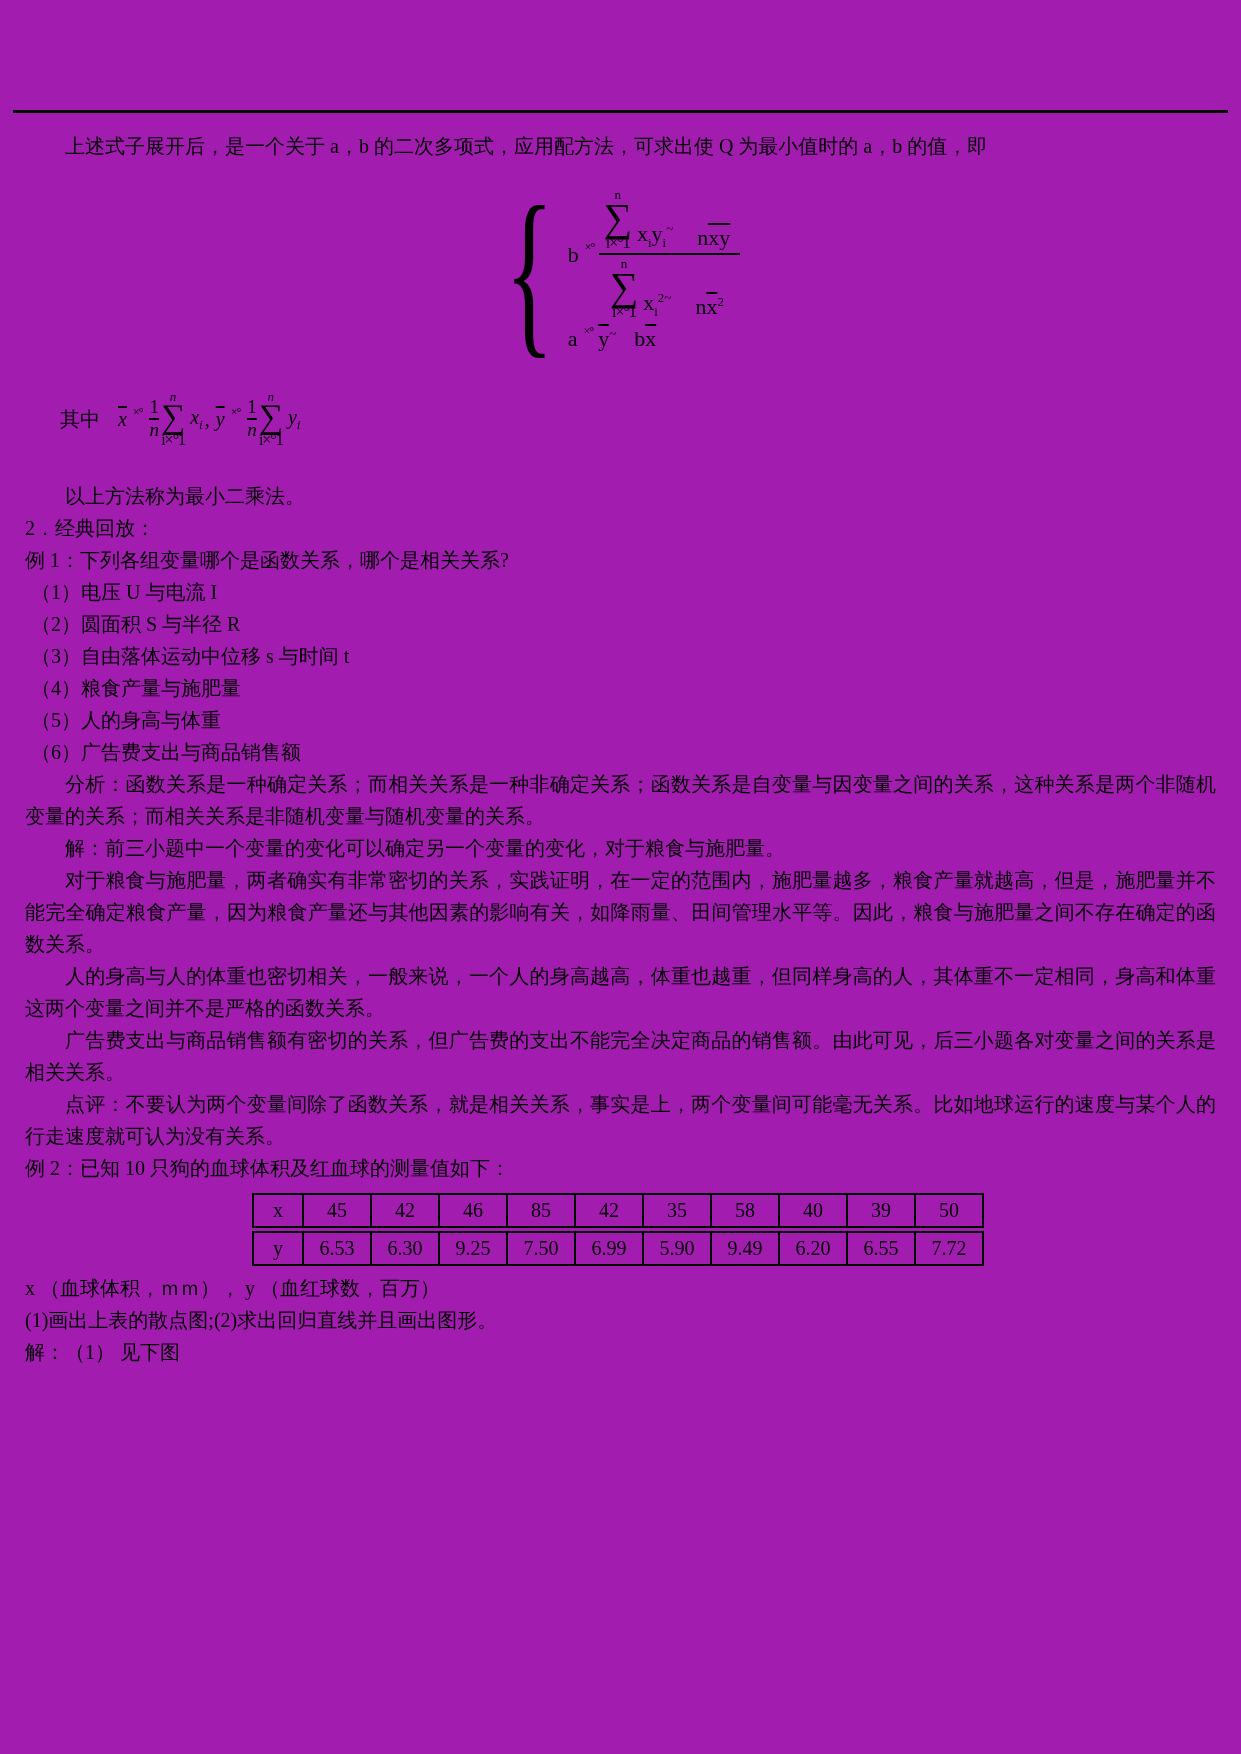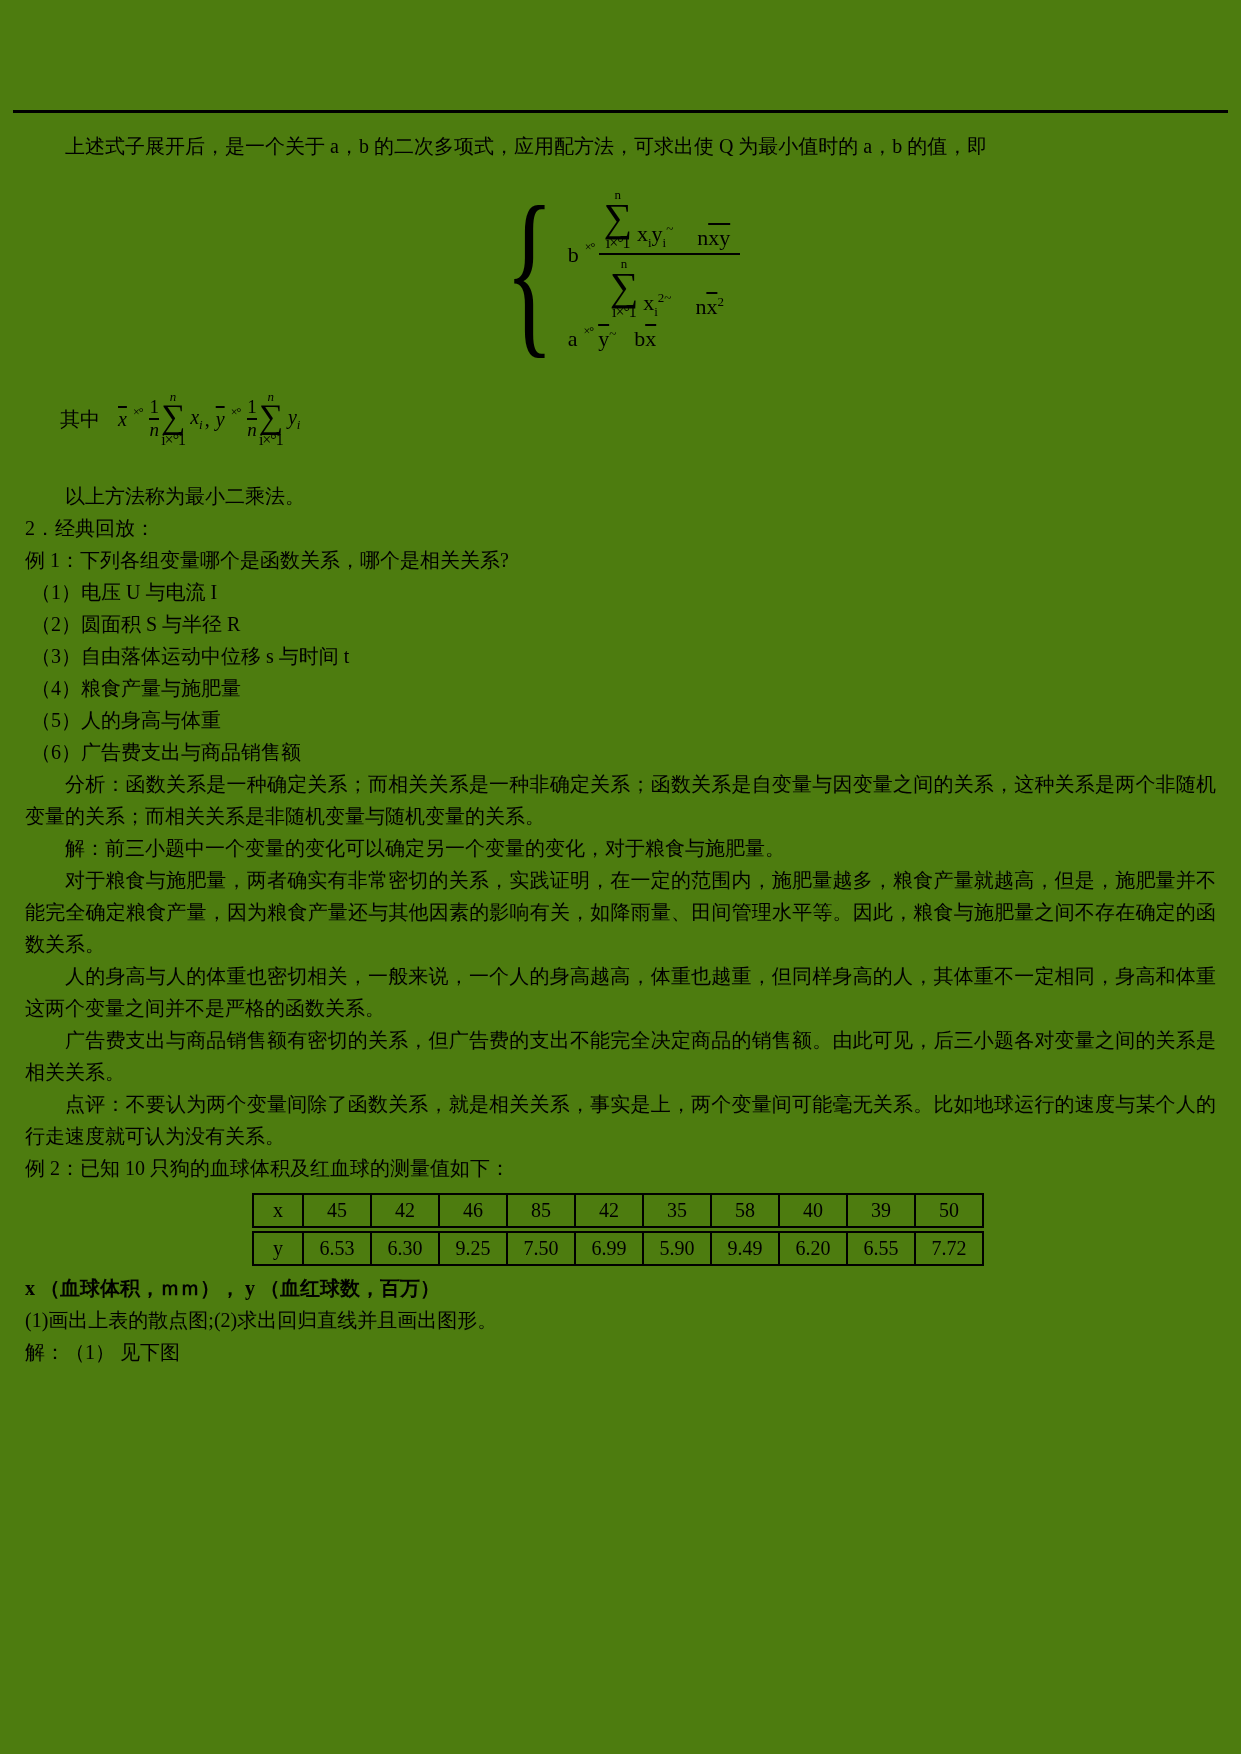--- a/index.html
+++ b/index.html
@@ -1,20 +1,20 @@
 <!DOCTYPE html>
 <html><head>
 <meta charset="utf-8">
 <style>
   html,body{margin:0;padding:0;background:#888;}
   .page{
     position:relative;
     width:1241px;height:1754px;
     margin:0 auto;
-    background:#4d7c0f;
+    background:#a21caf;
     color:#000;
     font-family:"Liberation Serif","DejaVu Serif",serif;
     overflow:hidden;
   }
   .header-rule{
     position:absolute;top:110px;left:13px;right:13px;
     border-top:3px solid #000;height:0;
   }
   .content{
     position:absolute;top:130px;left:25px;right:25px;
@@ -79,21 +79,21 @@
   table.dt td{
     border:2px solid #000;
     width:66px;height:31px;
     text-align:center;vertical-align:middle;
     font-size:20px;padding:0;
   }
   table.dt td.lbl{width:48px;}
   .tbl-gap{height:3px;}
 
   .mt28{margin-top:28px;}
-  .mt6{margin-top:6px;font-weight:bold;}
+  .mt6{margin-top:6px;}
 </style>
 </head>
 <body>
 
 <div class="page">
   <div class="header-rule"></div>
 
   <div class="content">
 
     <div class="para">上述式子展开后，是一个关于 a，b 的二次多项式，应用配方法，可求出使 Q 为最小值时的 a，b 的值，即</div>

